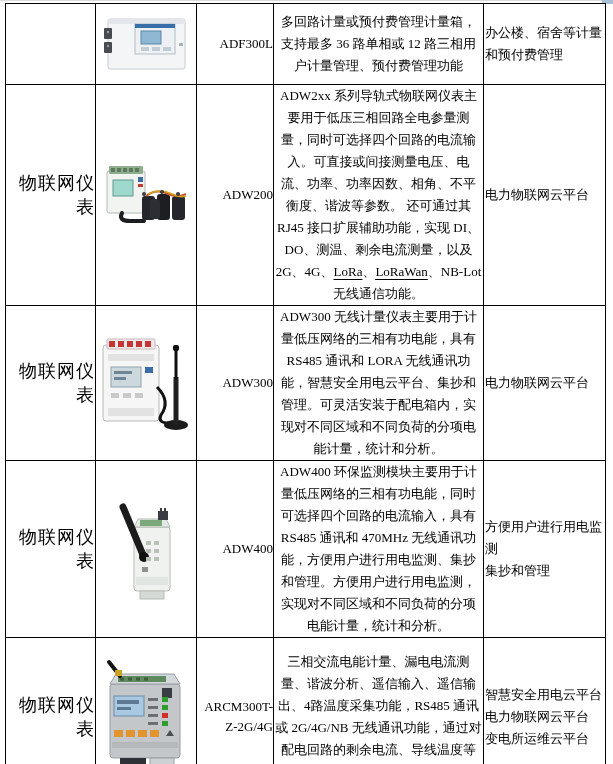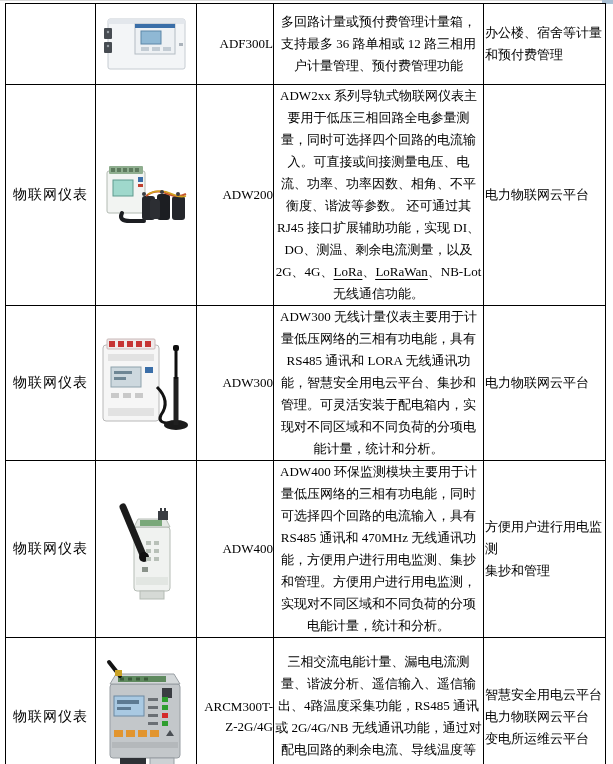--- a/index.html
+++ b/index.html
@@ -11,21 +11,21 @@
   .sheet { position:relative; width:613px; height:764px; overflow:hidden; background:#fff; }
   .top-line { position:absolute; top:0; left:0; width:613px; height:1px; background:#d9d9d9; }
   .corner-mark { position:absolute; top:0; right:0; width:11px; height:4px; background:#a9bed2; }
 
   table.product-table {
     position:absolute; left:5px; top:3px; width:600px; height:758px;
     border-collapse:collapse; table-layout:fixed;
   }
   td { border:1px solid #000; vertical-align:middle; overflow:hidden; padding:0; }
 
-  td.cat  { text-align:center; font-size:14px; letter-spacing:1px; }
+  td.cat  { text-align:right; font-size:18px; letter-spacing:1px; }
   td.img-cell { text-align:center; }
   td.model { font-size:13px; padding-left:1px; line-height:20px; overflow-wrap:anywhere; word-break:break-all;text-align:right; }
   td.desc { font-size:13px; line-height:22px; padding:0 1px; text-align:center; }
   td.app  { font-size:13px; line-height:22px; padding:0 1px; }
   td.app div { margin:0; }
 
   .sq {
     text-decoration-line:underline;
     text-decoration-style:wavy;
     text-decoration-color:#ff0000;

